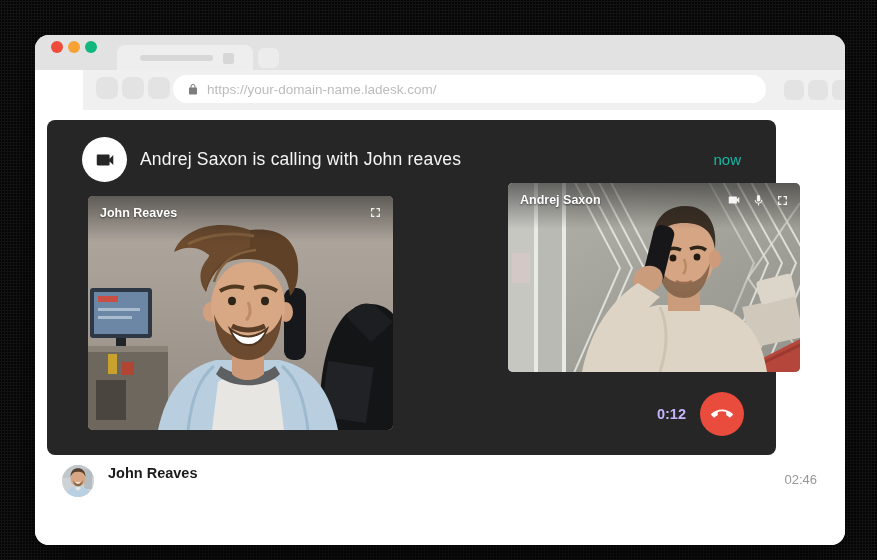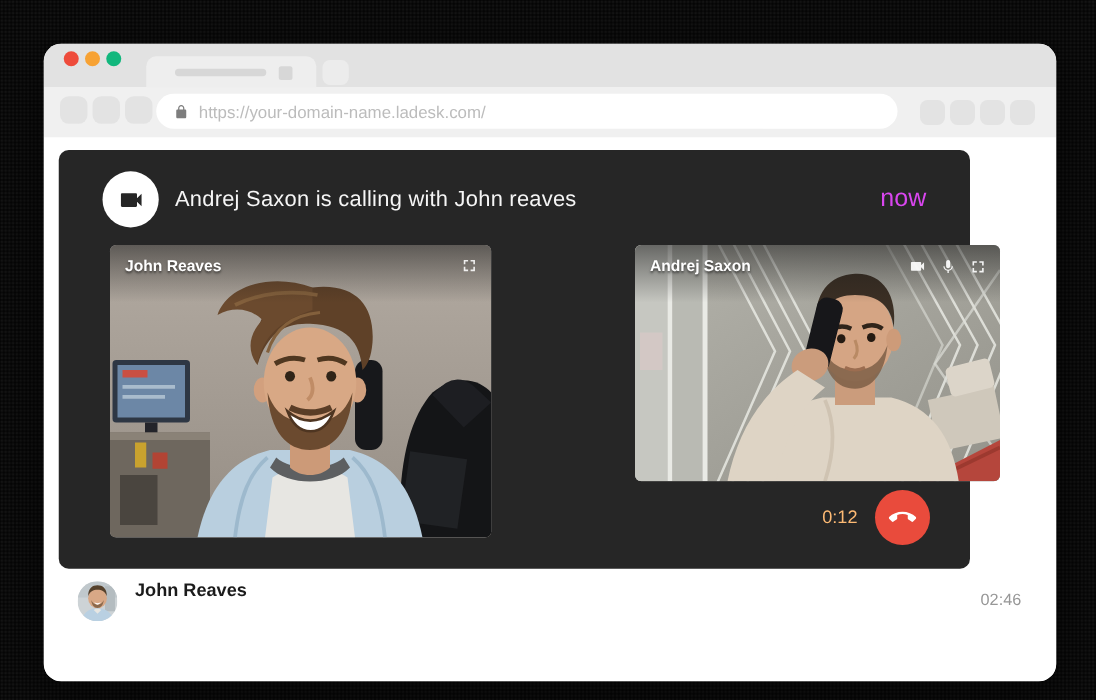--- a/index.html
+++ b/index.html
@@ -25,53 +25,53 @@
 
   .tab { position:absolute; left:82px; top:10px; width:136px; height:25px;
          background:#eeeeee; border-radius:8px 8px 0 0; }
   .tab-line { position:absolute; left:23px; top:10px; width:73px; height:6px;
               background:#d7d7d7; border-radius:3px; }
   .tab-close { position:absolute; right:19px; top:8px; width:11px; height:11px;
                background:#d7d7d7; border-radius:2px; }
   .tab-stub { position:absolute; left:223px; top:13px; width:21px; height:20px;
               background:#ececec; border-radius:6px; }
 
-  .toolbar { position:relative; height:40px; background:#f0f0f0; }
+  .toolbar { position:relative; height:40px; background:#f0f0f0;margin-left:48px; }
   .nav-btn { position:absolute; top:7px; width:22px; height:22px; background:#e3e3e3; border-radius:7px; }
   .tool-btn { position:absolute; top:10px; width:20px; height:20px; background:#e3e3e3; border-radius:6px; }
   .urlbar { position:absolute; left:90px; top:5px; width:593px; height:28px; background:#fff;
             border-radius:14px; display:flex; align-items:center; padding-left:14px; gap:8px; }
   .url-text { color:#bcbcbc; font-size:13.5px; white-space:nowrap; }
   .lock-icon svg { display:block; }
 
   .content { position:relative; height:435px; background:#fff; }
 
   
   .call-panel { position:absolute; left:12px; top:10px; width:729px; height:335px;
                 background:#262626; border-radius:8px; }
   .call-header { position:absolute; left:35px; right:35px; top:17px; height:45px;
                  display:flex; align-items:center; }
   .cam-circle { width:45px; height:45px; border-radius:50%; background:#fff; flex:0 0 45px;
                 display:flex; align-items:center; justify-content:center; }
   .call-title { margin-left:13px; color:#f5f5f5; font-size:17.5px; letter-spacing:.2px; }
-  .call-time { margin-left:auto; color:#d946ef; font-size:20px; }
+  .call-time { margin-left:auto; color:#14b8a6; font-size:15px; }
 
   .video-tile { position:absolute; border-radius:5px; overflow:hidden; background:#888; }
   .video-tile svg.scene { position:absolute; inset:0; width:100%; height:100%; }
   .video-left { left:41px; top:76px; width:305px; height:234px; }
-  .video-right { left:461px; top:76px; width:292px; height:189px; }
+  .video-right { left:461px; top:63px; width:292px; height:189px; }
   .video-topbar { position:absolute; left:0; right:0; top:0; height:46px;
                   background:linear-gradient(rgba(25,25,25,.55), rgba(25,25,25,0));
                   display:flex; align-items:flex-start; padding:10px 11px 0 12px; }
   .video-name { color:#fff; font-weight:bold; font-size:12.5px; text-shadow:0 1px 2px rgba(0,0,0,.55); }
   .video-controls { margin-left:auto; display:flex; gap:11px; align-items:center; }
   .vc-icon { opacity:.92; display:flex; }
 
   .call-footer { position:absolute; right:32px; bottom:19px; display:flex; align-items:center; gap:14px; }
-  .duration { color:#fdba74; font-weight:normal; font-size:14.5px; }
+  .duration { color:#c4b5fd; font-weight:bold; font-size:14.5px; }
   .hangup-btn { width:44px; height:44px; border-radius:50%; border:none; cursor:pointer;
                 display:flex; align-items:center; justify-content:center; }
 
   
   .chat-row { position:absolute; left:27px; right:28px; top:355px; display:flex; }
   .chat-avatar { width:32px; height:32px; border-radius:50%; overflow:hidden; flex:0 0 32px; }
   .chat-body { margin-left:14px; }
   .chat-author { font-weight:bold; font-size:14.5px; color:#1b1b1b; line-height:17px; }
   .chat-text { font-size:14px; color:#3f3f3f; line-height:18px; margin-top:1px; }
   .chat-time { margin-left:auto; color:#979797; font-size:13px; padding-top:7px; }

